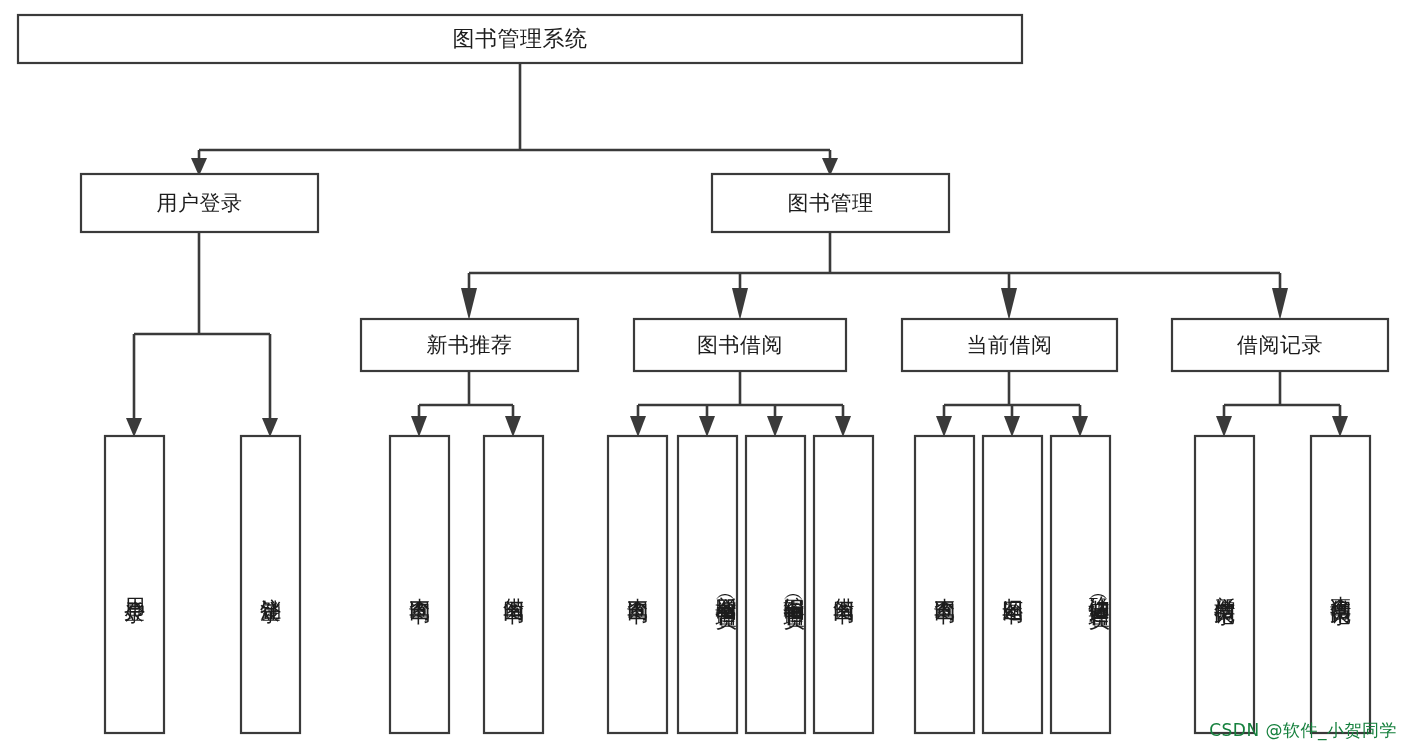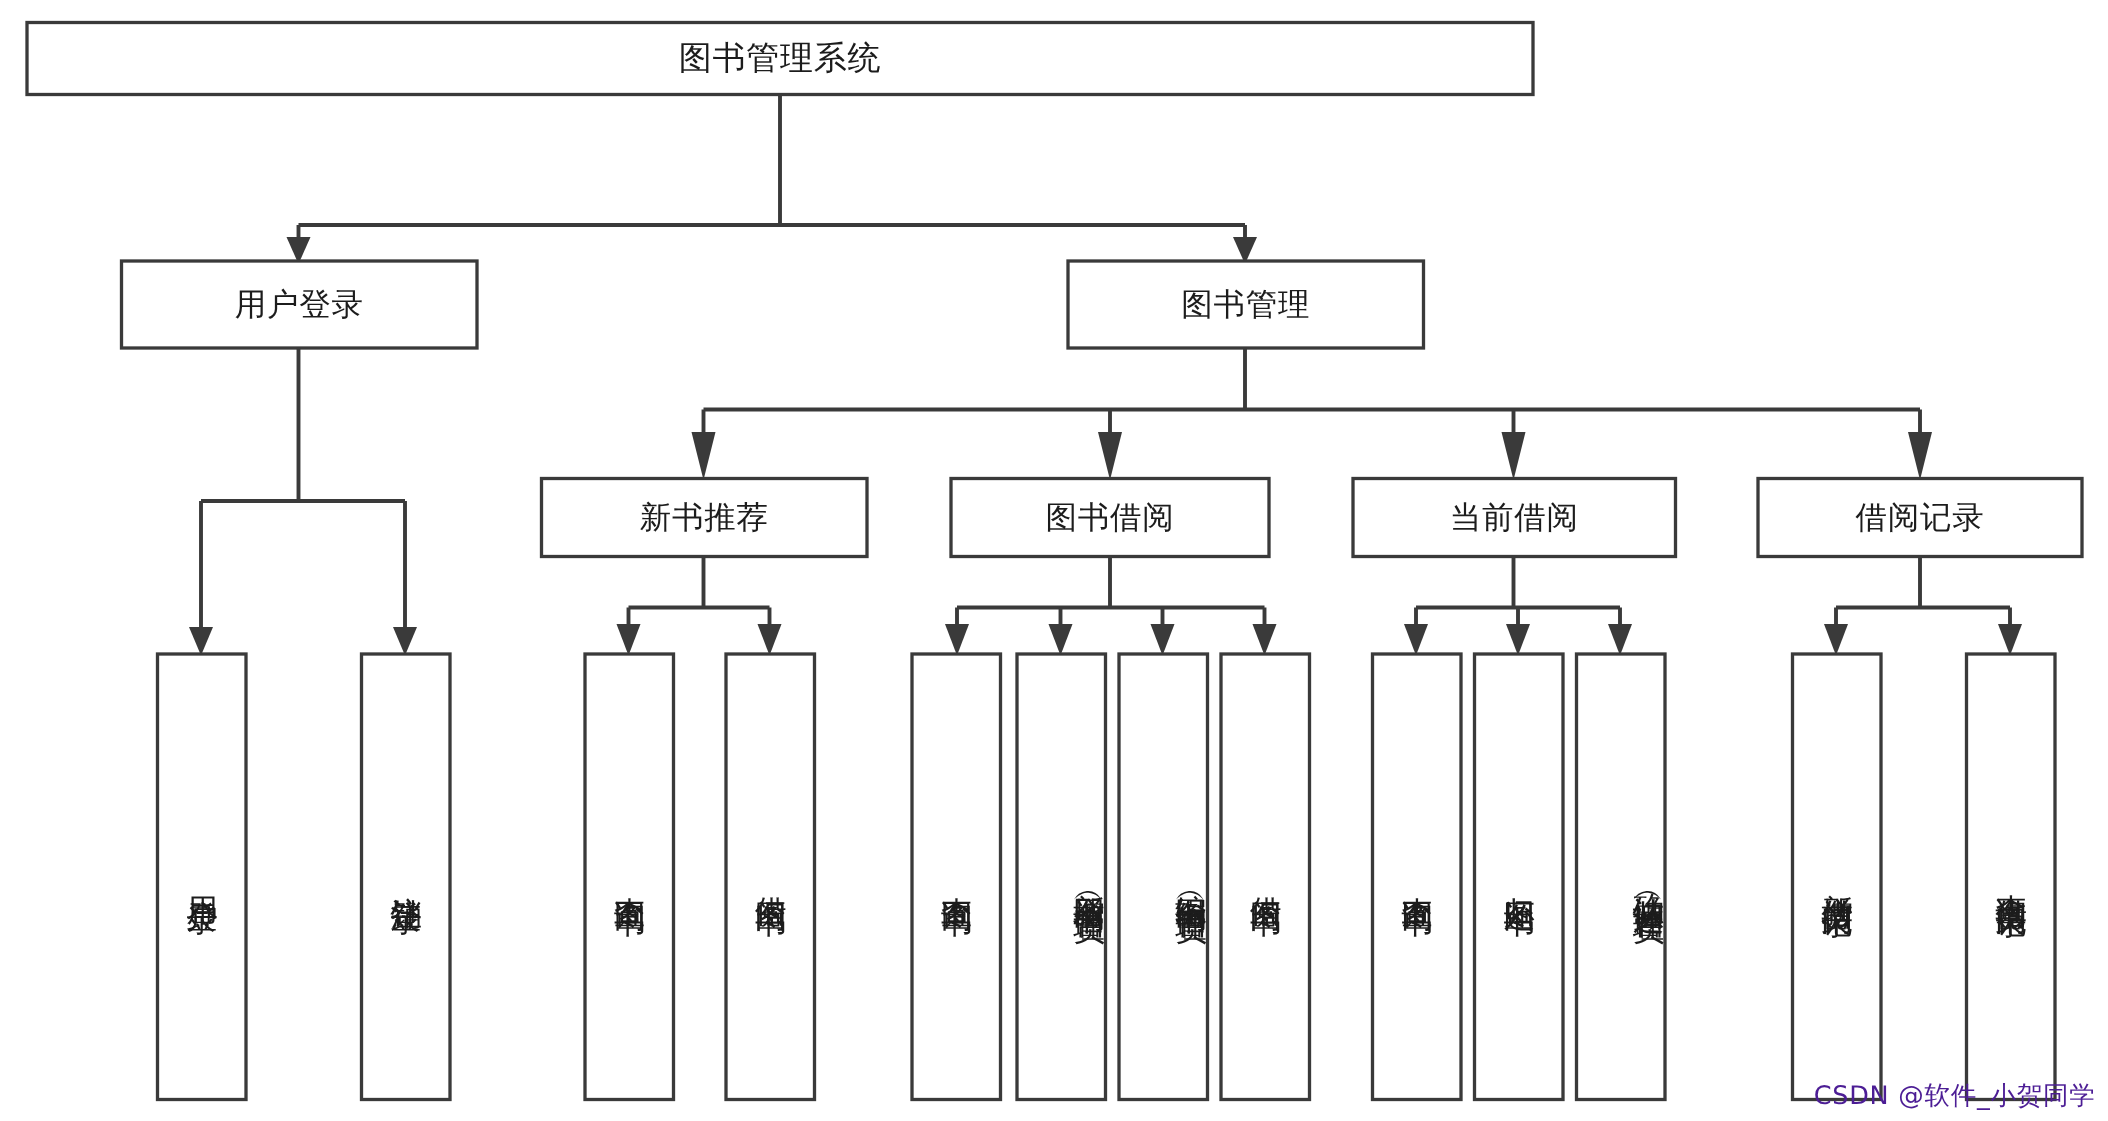--- a/index.html
+++ b/index.html
@@ -74,21 +74,21 @@
     white-space: nowrap;
     letter-spacing: 2px;
     pointer-events: none;
   }
   .watermark {
     position: absolute;
     right: 8px;
     bottom: 5px;
     font-family: "DejaVu Sans", "Liberation Sans", sans-serif;
     font-size: 17px;
-    color: #4c1d95;
+    color: #15803d;
     letter-spacing: 0.5px;
     user-select: none;
   }
 </style>
 </head>
 <body>
 
 <div id="diagram-root">
 
   <svg class="diagram-svg" viewBox="0 0 1405 747">

